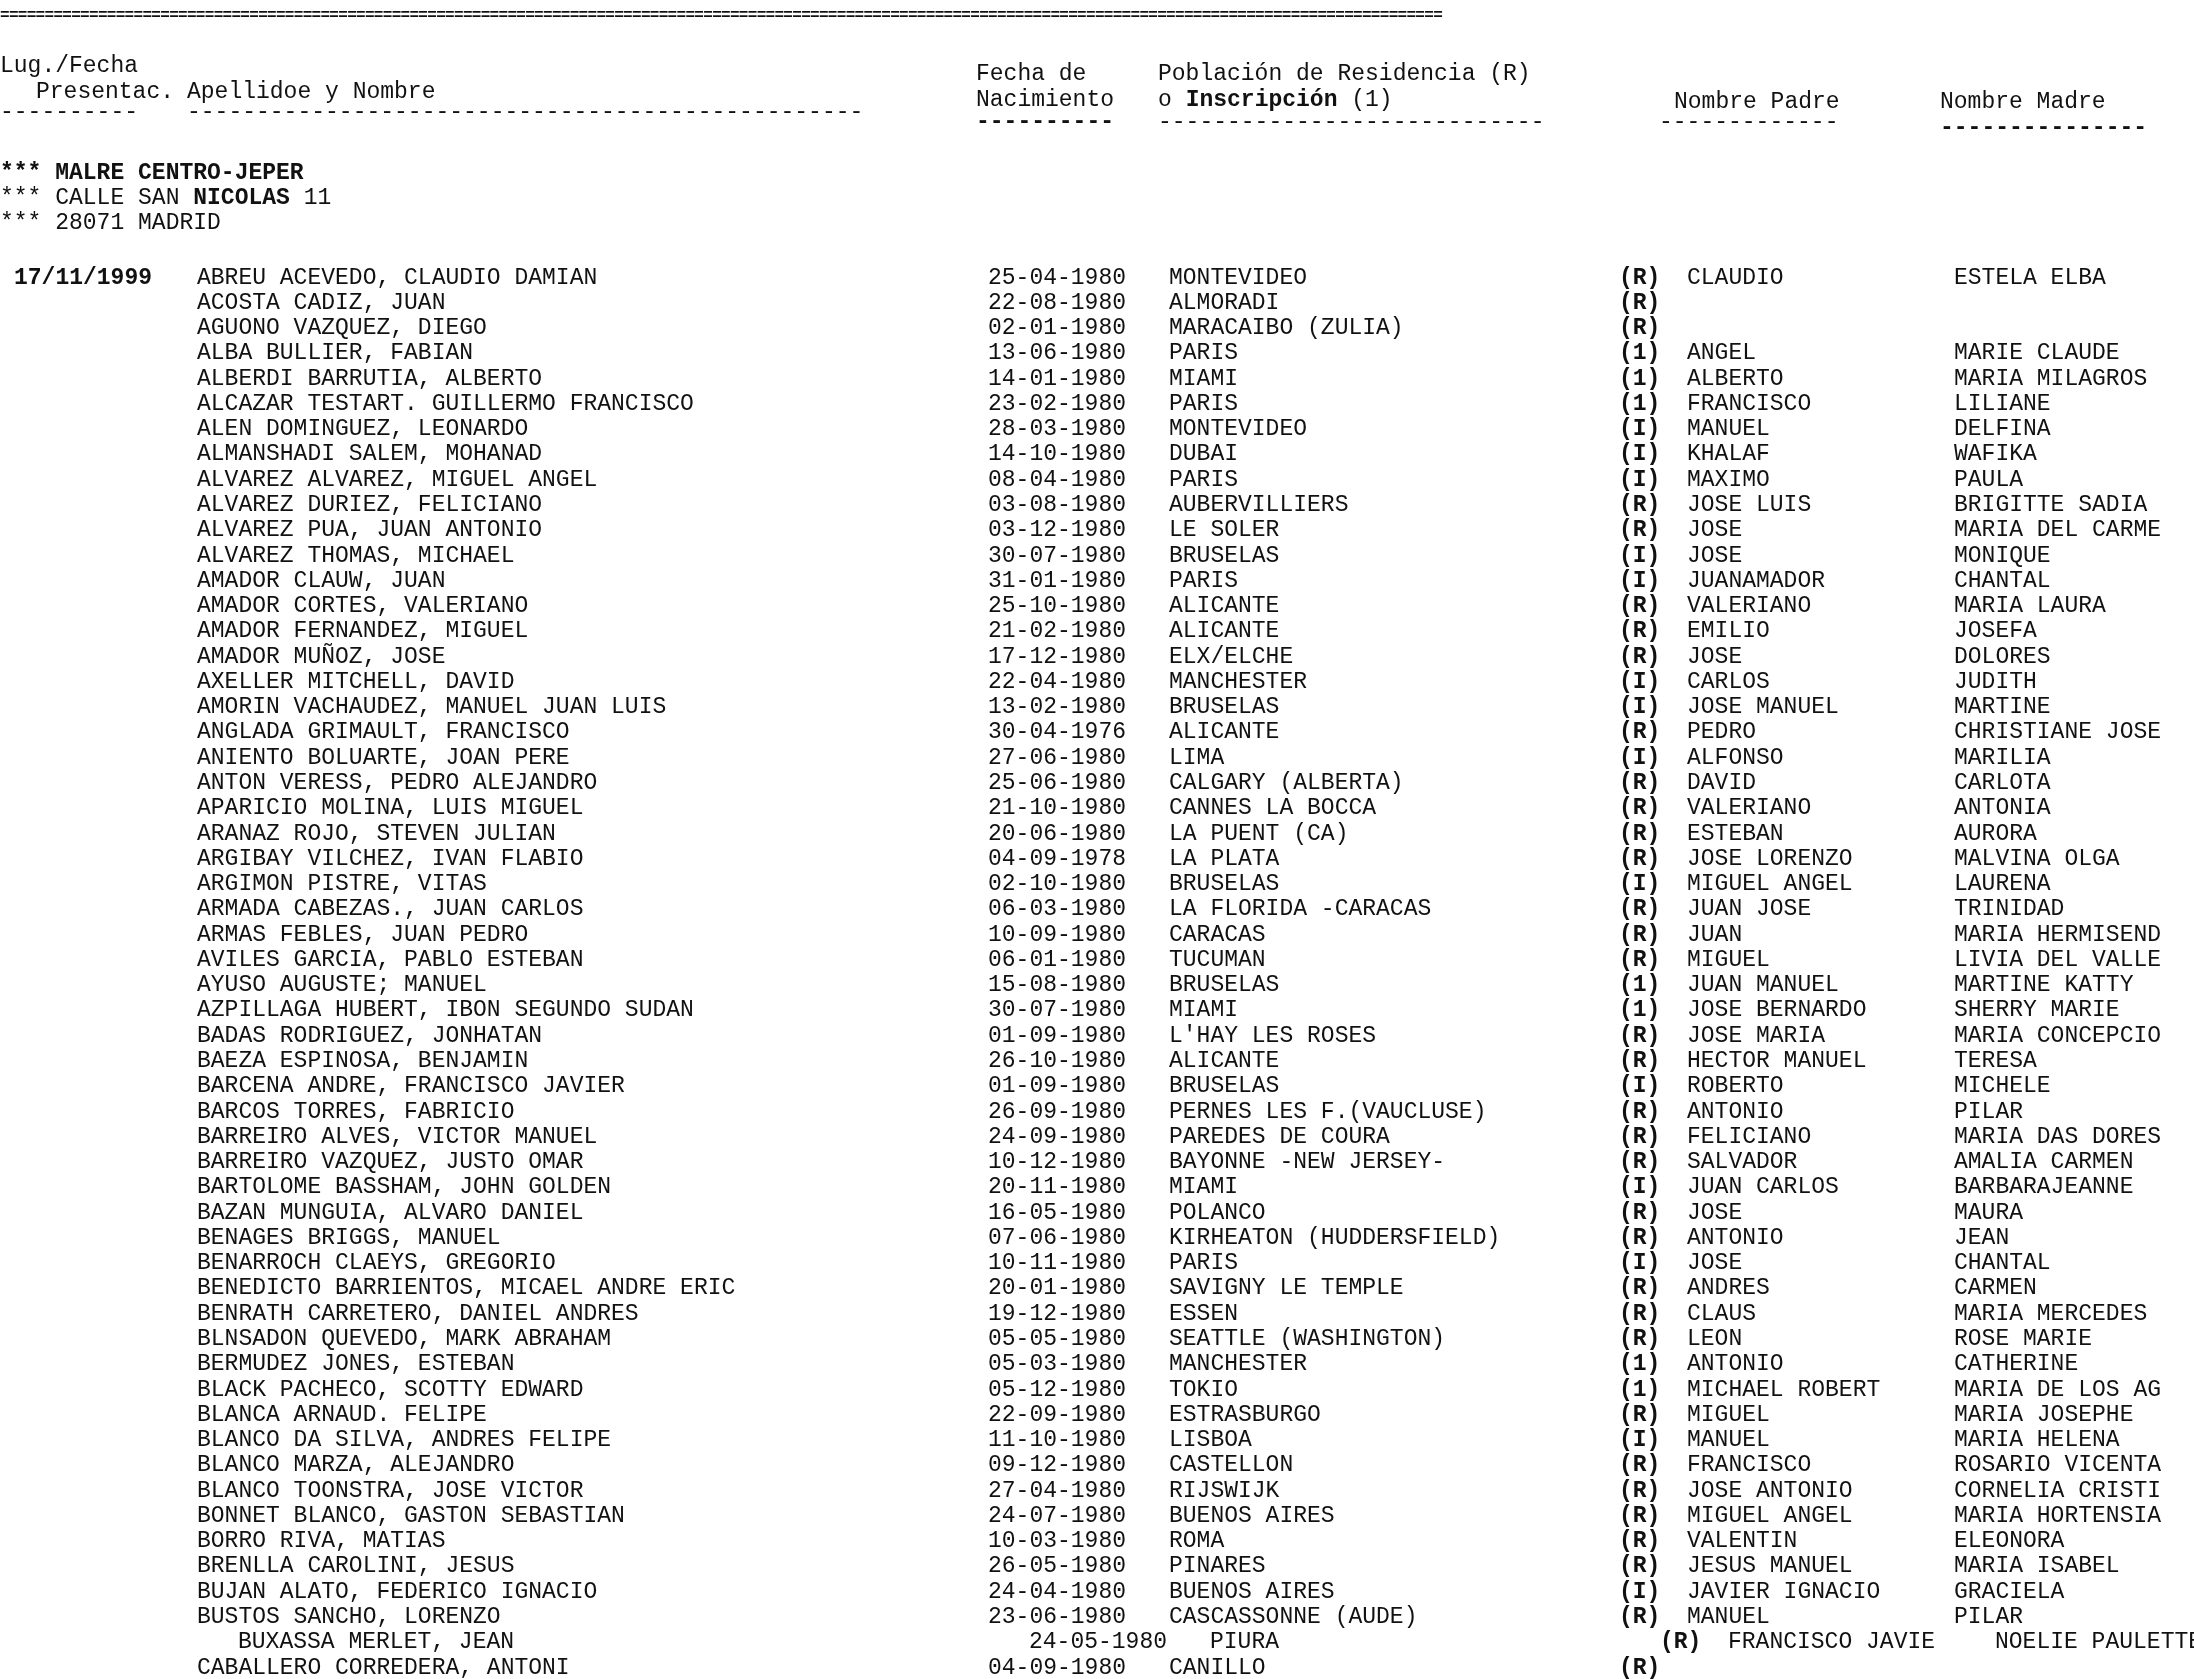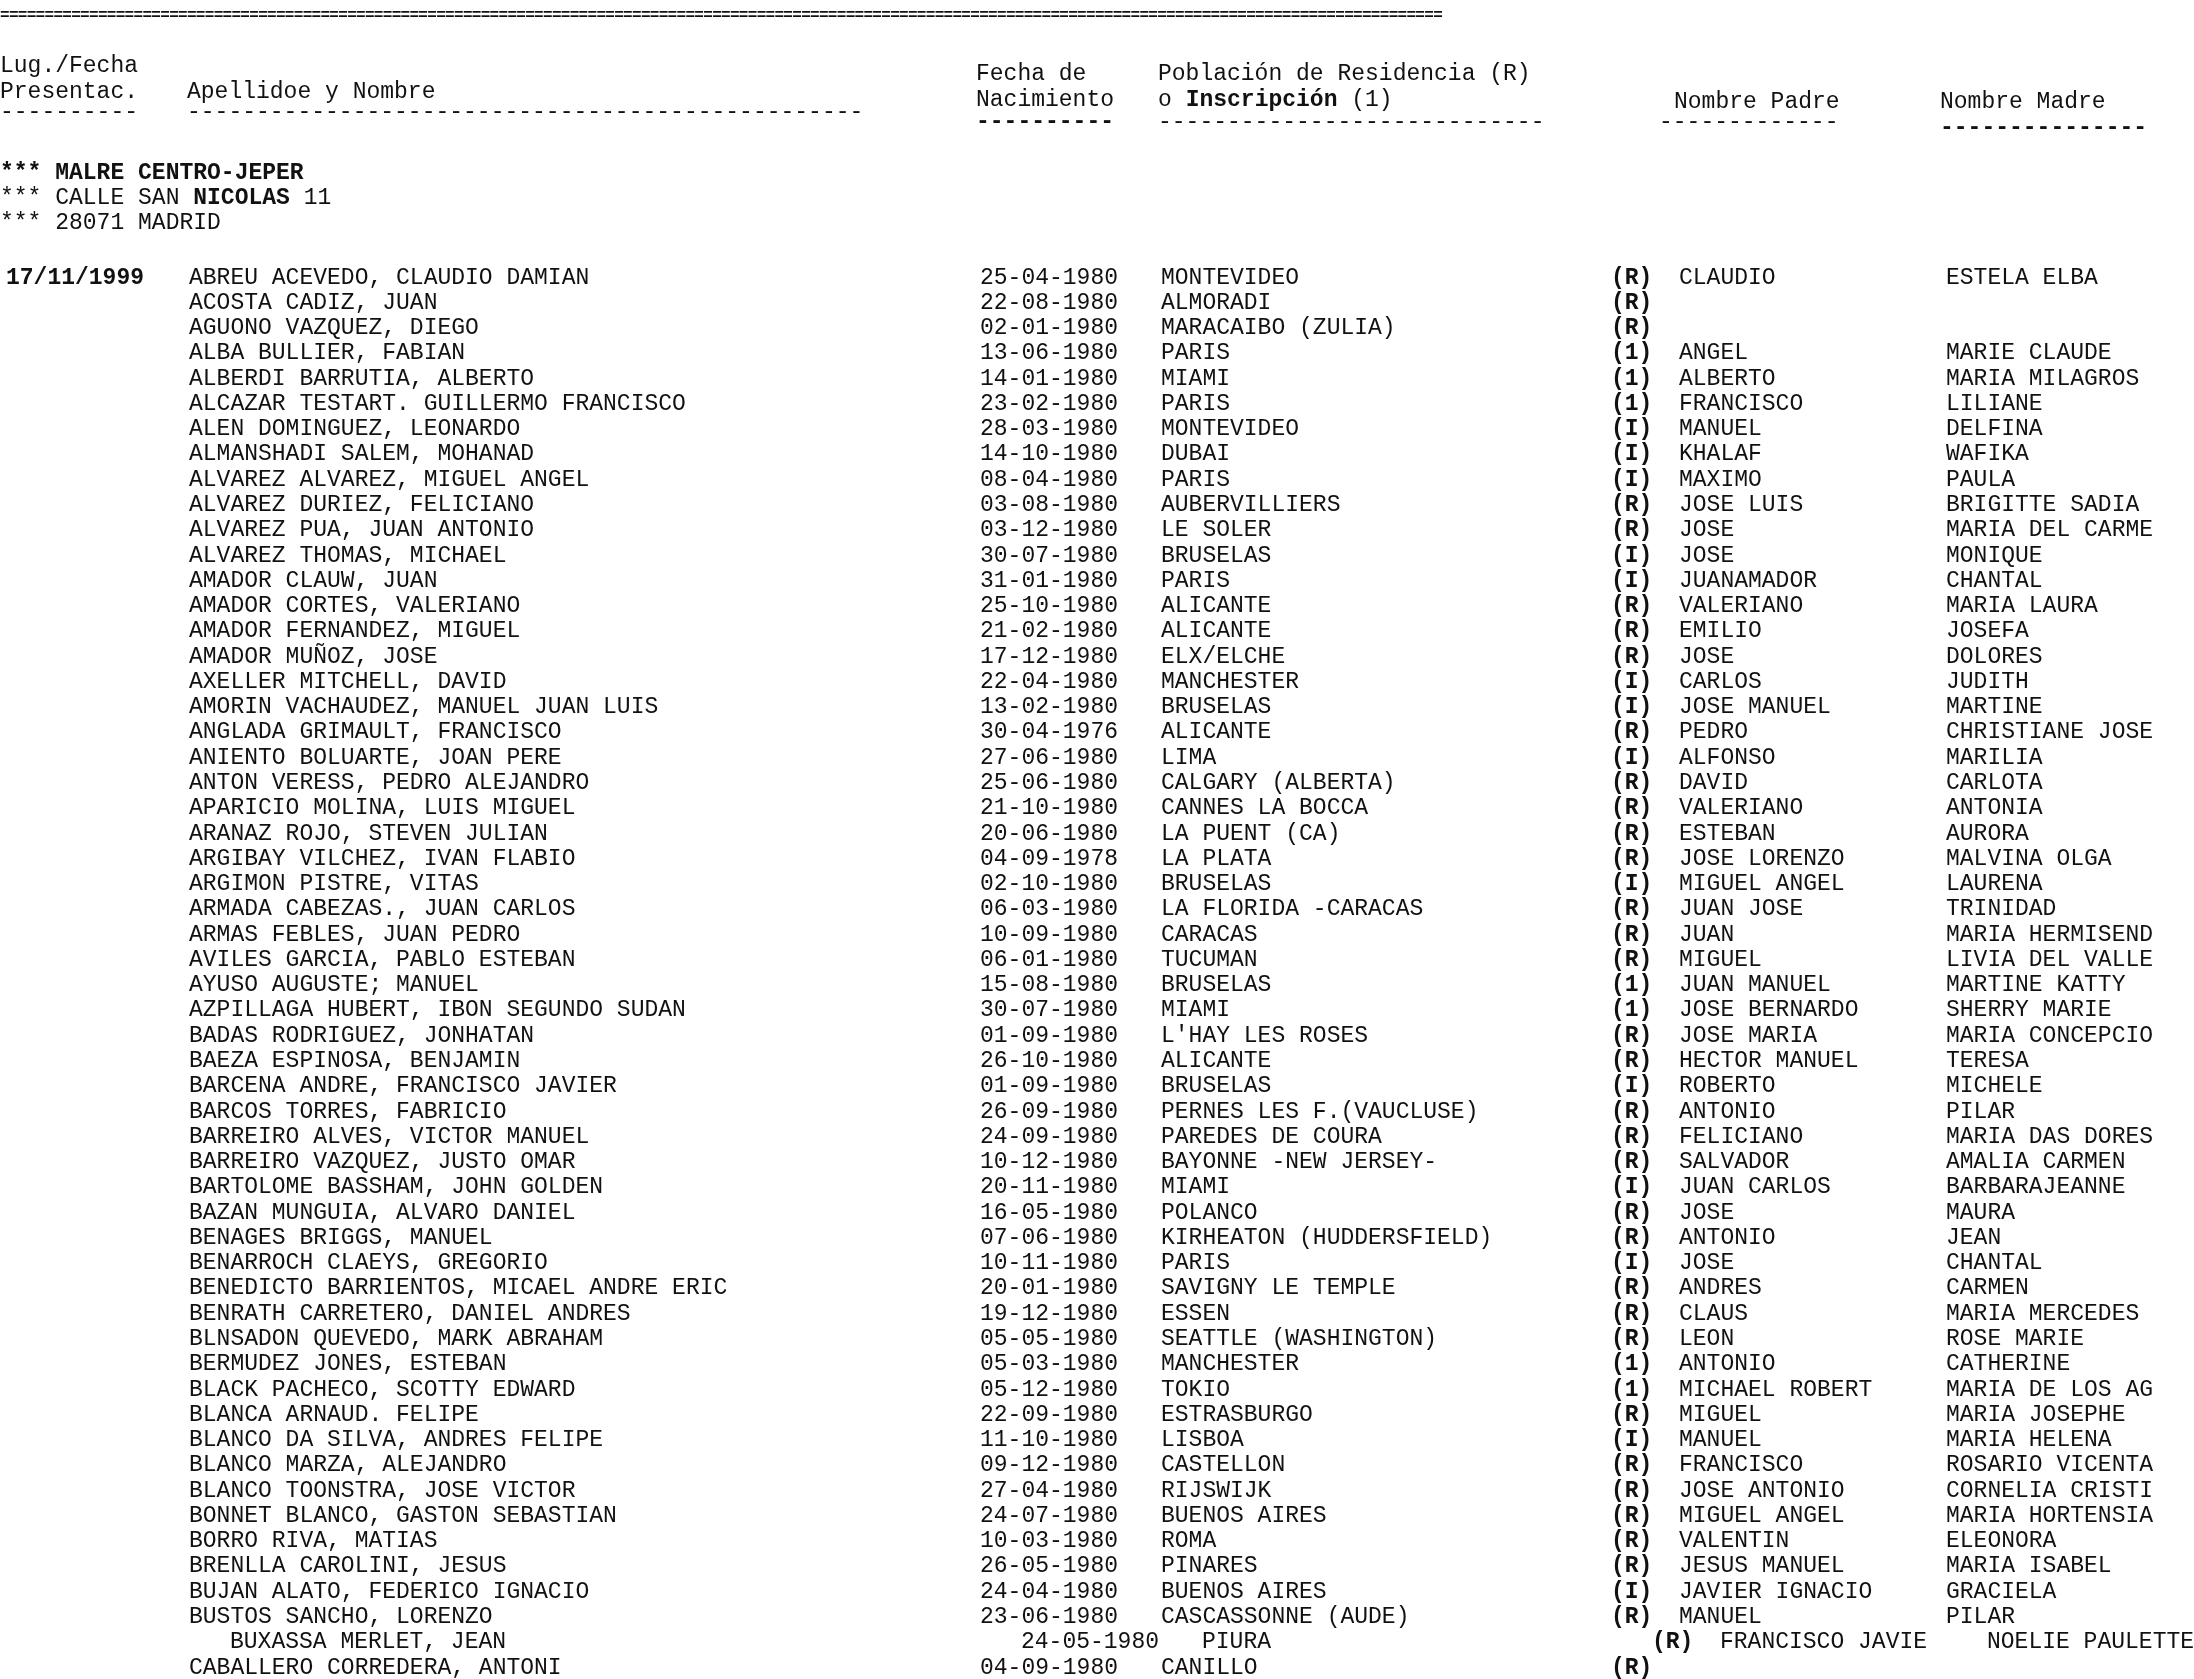--- a/index.html
+++ b/index.html
@@ -3,37 +3,37 @@
 <meta charset="utf-8">
 <style>
   html,body{margin:0;padding:0;background:#fff;}
   body{width:2194px;height:1679px;position:relative;overflow:hidden;
        font-family:"Liberation Mono","DejaVu Sans Mono",monospace;color:#111;}
   .abs{position:absolute;white-space:pre;}
   .txt{font-size:23px;line-height:25px;}
   .rule{position:absolute;left:0;top:7.3px;width:2194px;height:17.6px;
         font-family:"Liberation Mono",monospace;font-size:16px;font-weight:bold;letter-spacing:-0.7px;overflow:hidden;white-space:nowrap;}
   .b{font-weight:bold;}
-  .row{position:absolute;left:6px;width:1780px;height:25px;}
+  .row{position:absolute;left:14px;width:1780px;height:25px;}
   .cell{position:absolute;top:0;white-space:pre;font-size:23px;line-height:25px;}
   .c-pres{left:0;}
   .c-name{left:183px;}
   .c-birth{left:974px;}
   .c-place{left:1155px;}
   .c-tag{left:1605px;}
   .c-padre{left:1673px;}
   .c-madre{left:1940px;}
 </style>
 </head>
 <body>
 
 <div class="rule">==================================================================================================================================================================</div>
 
 <div class="abs txt" style="left:0;top:54px;">Lug./Fecha</div>
-<div class="abs txt" style="left:0;top:80px;">Presentac.</div>
+<div class="abs txt" style="left:0;top:80px;padding-left:36px;">Presentac.</div>
 <div class="abs txt" style="left:0;top:100px;">----------</div>
 
 <div class="abs txt" style="left:187px;top:80px;">Apellidoe y Nombre</div>
 <div class="abs txt" style="left:187px;top:100px;">-------------------------------------------------</div>
 
 <div class="abs txt" style="left:976px;top:62px;">Fecha de</div>
 <div class="abs txt" style="left:976px;top:88px;">Nacimiento</div>
 <div class="abs txt b" style="left:976px;top:110px;">----------</div>
 
 <div class="abs txt" style="left:1158px;top:62px;">Población de Residencia (R)</div>

